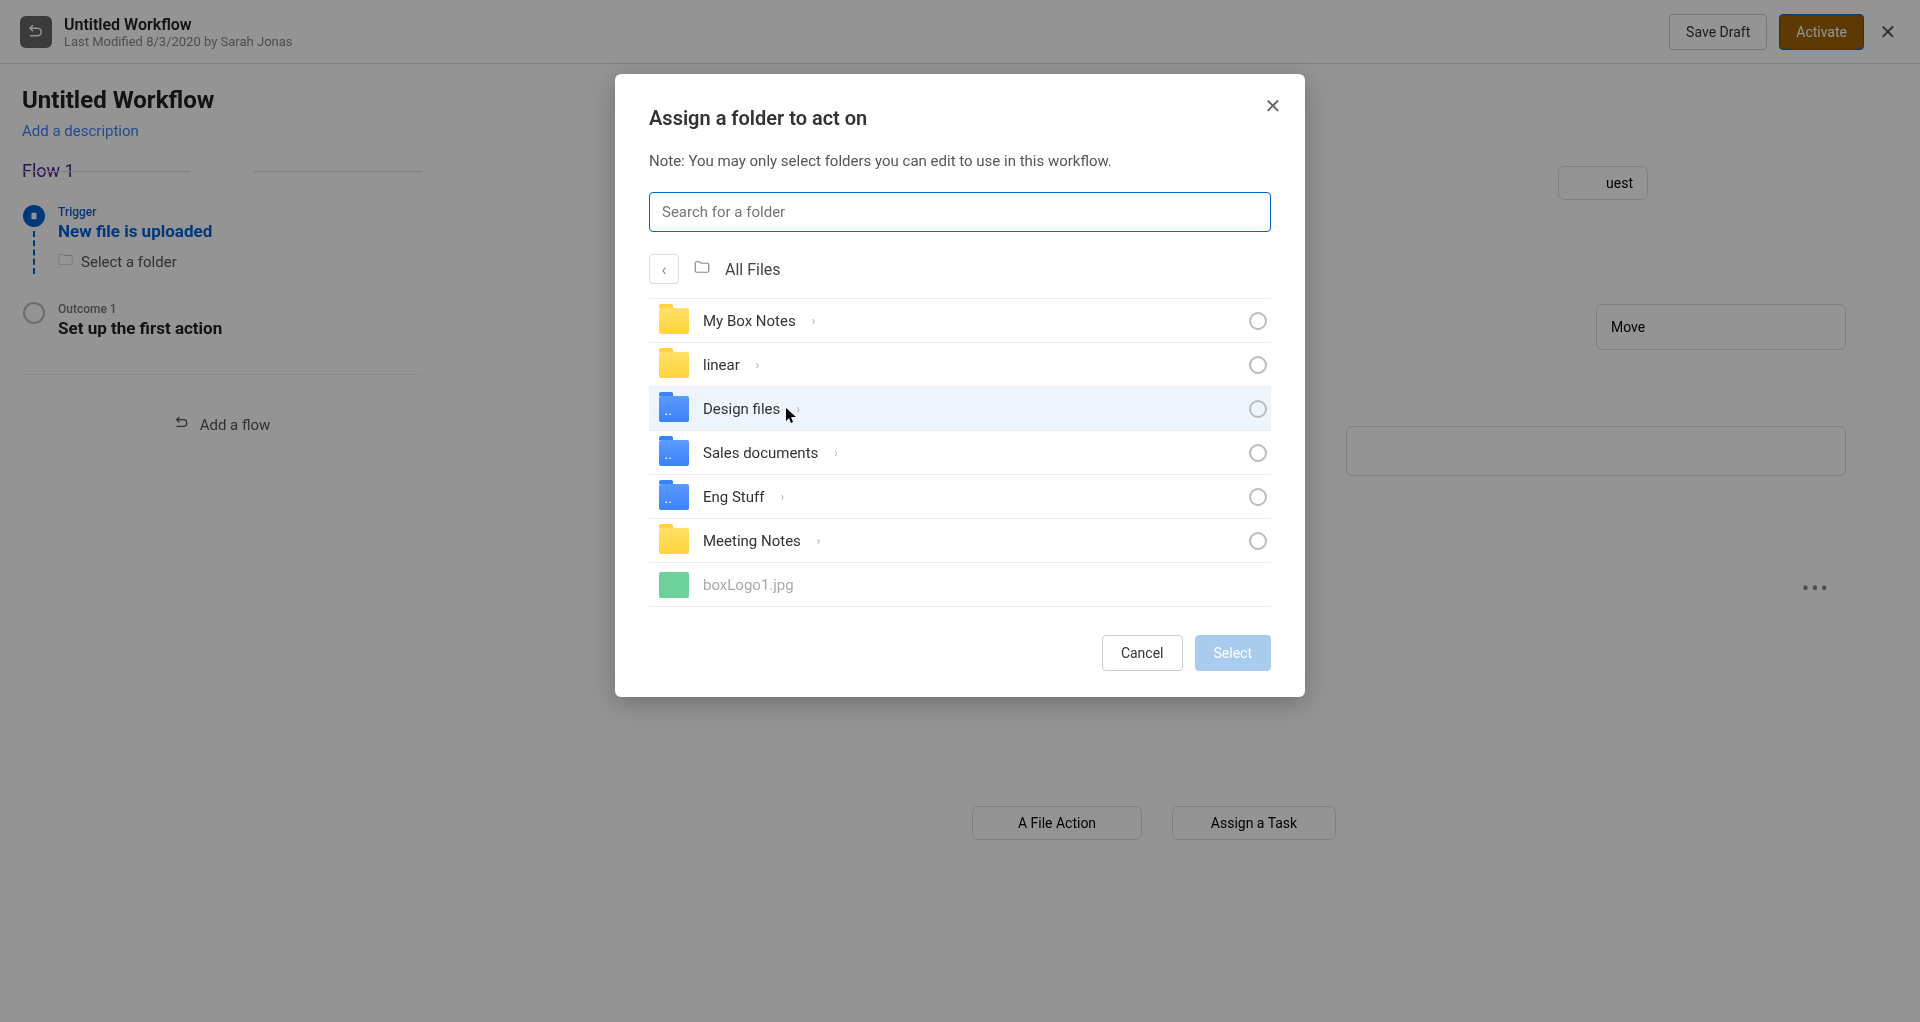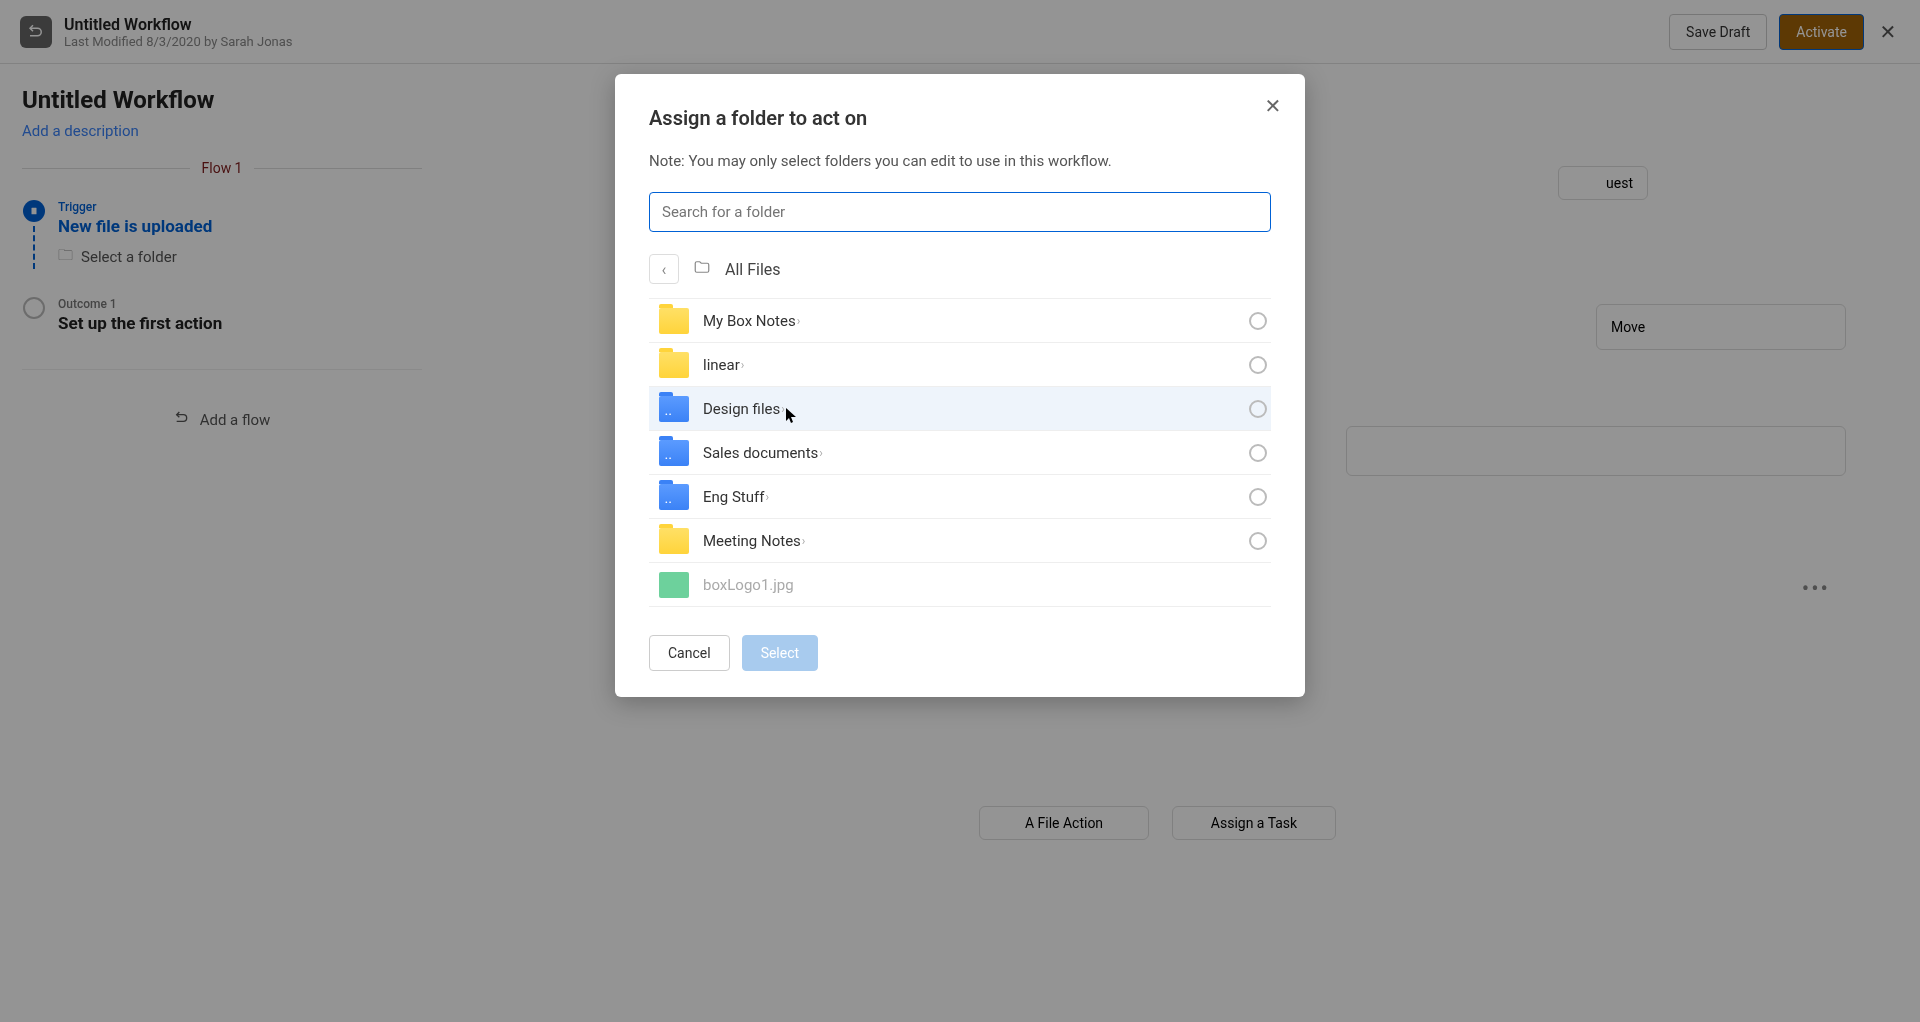--- a/index.html
+++ b/index.html
@@ -101,23 +101,22 @@
     color: #222;
     margin-bottom: 8px;
   }
   .page-desc {
     color: #3b82f6;
     font-size: 15px;
     margin-bottom: 20px;
   }
 
   .flow-divider {
-    text-align: center;
-    color:#7f1d1d;
-    font-size: 14px;
+    color:#4c1d95;
+    font-size: 18px;
     margin: 16px 0 24px;
     position:relative;
   }
   .flow-divider:before, .flow-divider:after {
     content:"";
     position:absolute;
     top:50%;
     width:42%;
     border-top:1px solid #ddd;
   }
@@ -169,21 +168,21 @@
     position:absolute;
     border:1px solid #ddd;
     border-radius:6px;
     background:#fff;
     padding:8px 14px;
     font-size:14px;
   }
   .card.quest { top:80px; right:250px; width:90px;text-align:right; }
   .card.move  { top:218px; right:52px; width:250px; text-align:left; padding:14px;}
   .card.wide  { top:340px; right:52px; width:500px; height:50px;}
-  .card.fileaction { top:720px; left:157px; width:170px; text-align:center;}
+  .card.fileaction { top:720px; left:150px; width:170px; text-align:center;}
   .card.assign     { top:720px; left:350px; width:164px; text-align:center;}
   .more-dots { position:absolute; top:490px; right:68px; color:#888; font-size:22px; letter-spacing:2px;}
 
   
   .backdrop {
     position:absolute; inset:0; background:rgba(0,0,0,.42);
   }
   .modal {
     position:absolute;
     width: 690px;
@@ -259,30 +258,30 @@
     background:#3b82f6; border-radius:2px 2px 0 0;
   }
   .fr-icon.blue:after{
     content:"••"; color:#fff; font-size:8px; position:absolute; bottom:3px; left:6px; letter-spacing:1px;
   }
   .fr-icon.img {
     background:#6dd19c;
   }
   .fr-name {
     flex:1; font-size:15px; color:#333;
-    display:flex; align-items:center; gap:1px;
+    display:flex; align-items:center; gap:16px;
   }
   .fr-name .chev { color:#aaa; font-size:12px;}
   .folder-row.disabled .fr-name{ color:#aaa;}
   .radio {
     width:18px;height:18px;border:2px solid #bbb;border-radius:50%;
   }
 
   .modal-actions {
-    display:flex; justify-content:flex-start; gap:12px; margin-top:28px;
+    display:flex; justify-content:flex-end; gap:12px; margin-top:28px;
   }
   .mbtn {
     height:36px; padding:0 18px; border-radius:4px; font-size:14px;
     display:flex;align-items:center; cursor:pointer;
   }
   .mbtn.cancel {
     background:#fff; border:1px solid #ccc; color:#333;
   }
   .mbtn.select {
     background:#a8cbee; border:1px solid #a8cbee; color:#fff;

